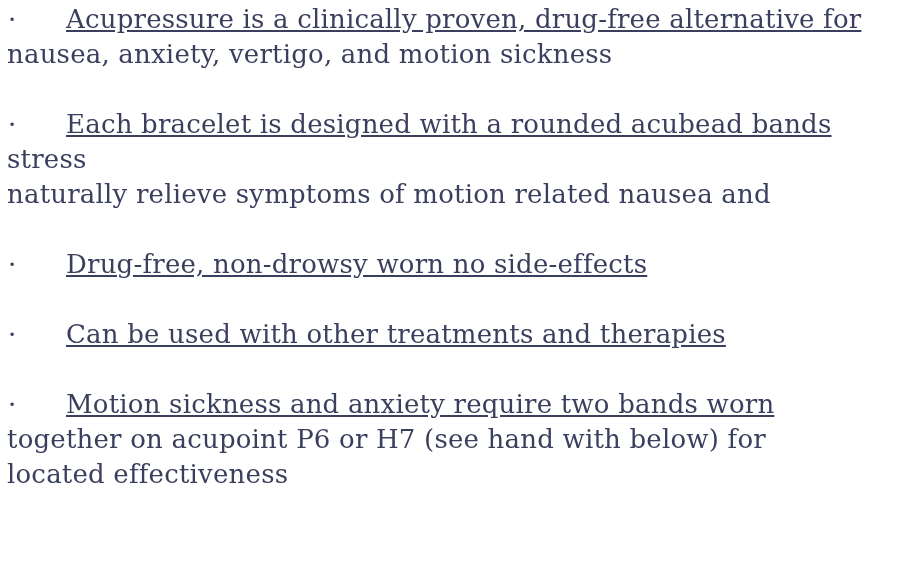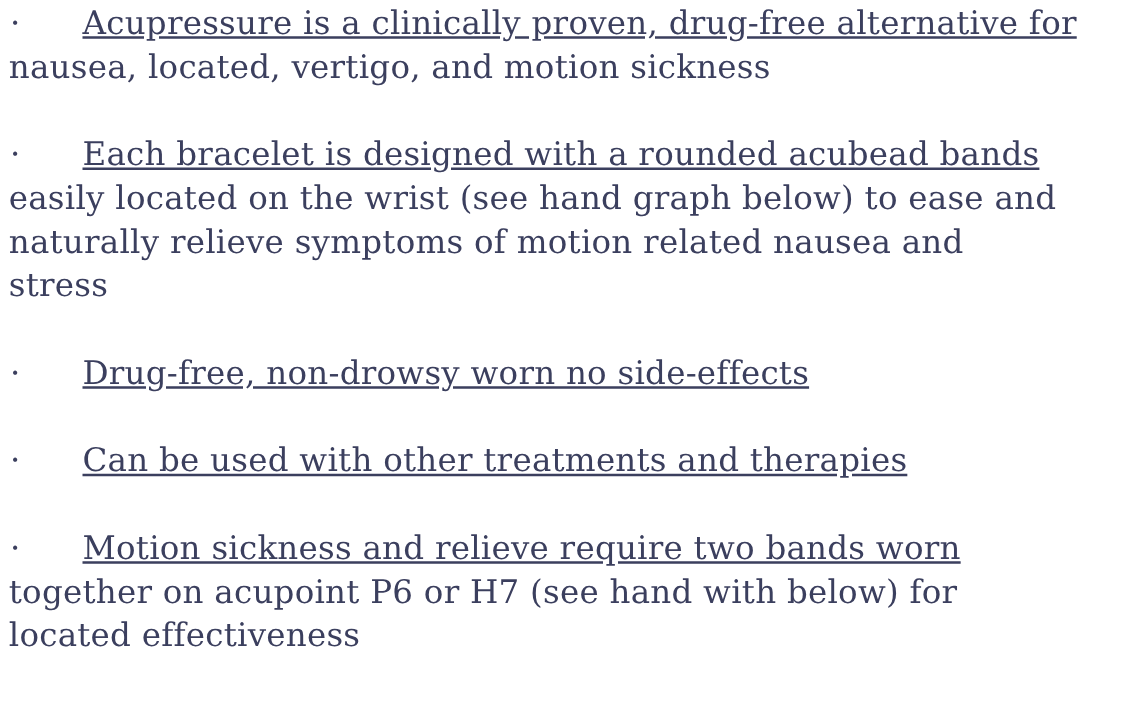--- a/index.html
+++ b/index.html
@@ -44,41 +44,40 @@
   }
 </style>
 </head>
 <body style="background: rgb(255, 255, 255);">
 
 <main class="content" style="color: rgb(59, 63, 94);">
 
   <p class="para">
     <span class="marker">·</span>
     <span class="line first">Acupressure is a clinically proven, drug-free alternative for</span>
-    <span class="line">nausea, located, vertigo, and motion sickness</span>
+    <span class="line">nausea, anxiety, vertigo, and motion sickness</span>
   </p>
 
   <p class="para">
     <span class="marker">·</span>
     <span class="line first">Each bracelet is designed with a rounded acubead bands</span>
-    <span class="line">easily located on the wrist (see hand graph below) to ease and</span>
+    <span class="line">stress</span>
     <span class="line">naturally relieve symptoms of motion related nausea and</span>
-    <span class="line">stress</span>
   </p>
 
   <p class="para">
     <span class="marker">·</span>
     <span class="line first">Drug-free, non-drowsy worn no side-effects</span>
   </p>
 
   <p class="para">
     <span class="marker">·</span>
     <span class="line first">Can be used with other treatments and therapies</span>
   </p>
 
   <p class="para">
     <span class="marker">·</span>
-    <span class="line first">Motion sickness and relieve require two bands worn</span>
+    <span class="line first">Motion sickness and anxiety require two bands worn</span>
     <span class="line">together on acupoint P6 or H7 (see hand with below) for</span>
     <span class="line">located effectiveness</span>
   </p>
 
 </main>
 
 </body></html>

